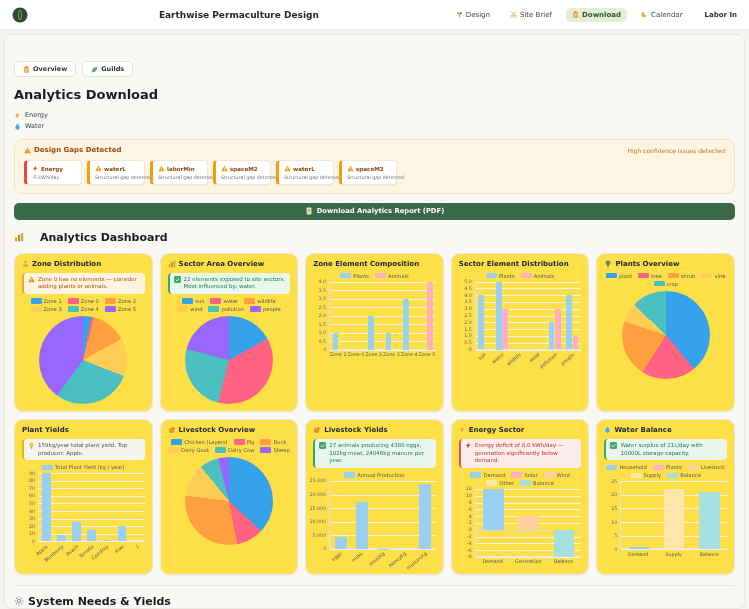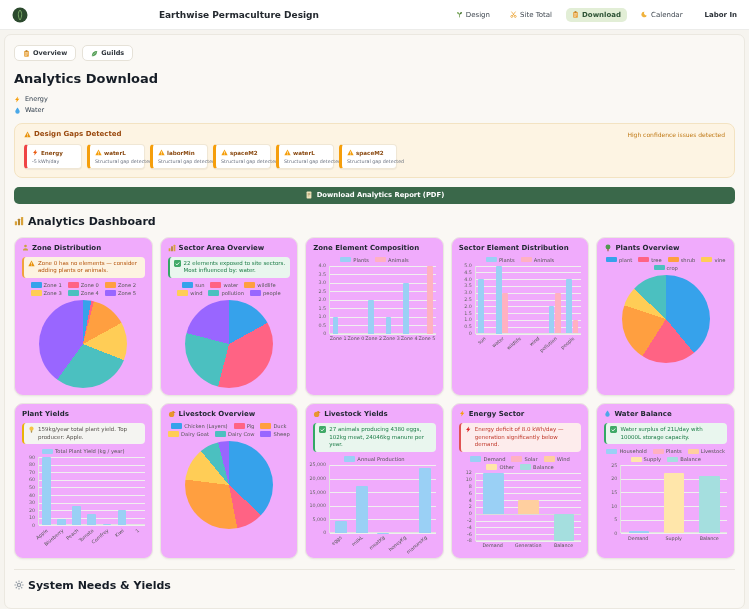--- a/index.html
+++ b/index.html
@@ -7,42 +7,42 @@
   body { font-family:"DejaVu Sans","Liberation Sans",sans-serif; background:#f6f4ef; color:#1f2937; }
   .ic { display:inline-flex; align-items:center; flex:none; }
   
   .hdr { display:flex; align-items:center; height:30px; background:#fff; border-bottom:1px solid #ececea; padding:0 12px; gap:8px; }
   .brand { flex:1; text-align:center; font-size:9px; font-weight:bold; color:#23282e; }
   .nav { display:flex; gap:8px; align-items:center; }
   .nav-item { display:flex; gap:3px; align-items:center; font-size:7px; color:#3f4750; padding:3px 6px; border-radius:5px; cursor:pointer; }
   .nav-item.active { background:#e2eed6; color:#2d5335; font-weight:bold; }
   .signin { font-size:7px; color:#2b3138; margin-left:8px; cursor:pointer; text-decoration:none; font-weight:600; }
   
-  .content { margin:4px 4px 0; border:1px solid #ebe8e0; border-radius:7px; background:#faf8f4; padding:6px 9px; height:575px; overflow:hidden; }
+  .content { margin:4px 4px 0; border:1px solid #ebe8e0; border-radius:7px; background:#faf8f4; padding:22px 9px; height:575px; overflow:hidden; }
   .tabs { display:flex; gap:6px; margin:4px 0 6px; }
   .tab { display:flex; align-items:center; gap:3px; background:#fff; border:1px solid #e6e2d8; border-radius:5px; padding:3px 8px; font-size:6.5px; color:#2f353c; font-weight:600; cursor:pointer; }
   .h1 { font-size:13px; font-weight:bold; color:#161d26; margin:10px 0 9px; }
   .sum-legend { display:flex; flex-direction:column; gap:3px; margin-bottom:9px; }
   .leg-row { display:flex; align-items:center; gap:4px; font-size:6.5px; color:#33404e; }
   
   .gaps { background:#fdf4e3; border:1px solid #f3e3c2; border-radius:8px; padding:6px 9px 8px; margin-bottom:9px; }
   .gaps-head { display:flex; justify-content:space-between; align-items:center; margin-bottom:6px; }
   .gaps-title { display:flex; gap:3px; align-items:center; font-size:7px; font-weight:bold; color:#9a4a0f; }
   .gaps-conf { font-size:6px; color:#c07a17; }
   .gaps-cards { display:flex; gap:5px; }
   .gap-card { background:#fff; border:1px solid #f0e7d5; border-left:3px solid #f59e0b; border-radius:4px; padding:4px 5px; width:58px; box-shadow:0 1px 1px rgba(0,0,0,.05); }
   .gap-card.critical { border-left-color:#ef4444; }
   .gap-name { display:flex; gap:2px; align-items:center; font-size:5.6px; font-weight:bold; color:#8a4a12; }
   .gap-detail { font-size:4.8px; color:#6b7280; margin-top:2.5px; white-space:nowrap; }
   
   .dl { display:flex; width:100%; height:17px; align-items:center; justify-content:center; gap:4px; background:#3a684a; border:none; border-radius:5px; color:#fff; font-size:6.8px; font-weight:bold; font-family:inherit; margin:1px 0 11px; cursor:pointer; }
-  .dash-head { display:flex; align-items:center; gap:4px; font-size:11px; font-weight:bold; color:#161d26; margin:2px 0 9px; }
+  .dash-head { display:flex; align-items:center; gap:16px; font-size:11px; font-weight:bold; color:#161d26; margin:2px 0 9px; }
   
   .grid { display:grid; grid-template-columns:repeat(5,1fr); gap:7px; }
-  .card { background:#f0abfc; border:1px solid #eae7e0; border-radius:9px; padding:6px 7px 7px; box-shadow:0 1px 2px rgba(0,0,0,.04); min-height:148px; }
+  .card { background:#fde047; border:1px solid #eae7e0; border-radius:9px; padding:6px 7px 7px; box-shadow:0 1px 2px rgba(0,0,0,.04); min-height:148px; }
   .card-head { display:flex; align-items:center; gap:3px; font-size:7px; font-weight:bold; color:#1f2630; margin-bottom:5px; }
   .note { display:flex; gap:3px; align-items:flex-start; border-radius:4px; padding:3px 4px; font-size:5.5px; line-height:1.4; margin-bottom:4px; border-left:2px solid transparent; }
   .note .ic { margin-top:0.5px; }
   .note-warning { background:#fdf3e1; color:#b45309; border-left-color:#f0a33c; }
   .note-success { background:#e9f6ee; color:#1c7c47; border-left-color:#34a865; }
   .note-error   { background:#fdecec; color:#c0392b; border-left-color:#e05252; }
   .note-info    { background:#f4f4f1; color:#57534e; border-left-color:#eab308; }
   .clegend { display:flex; flex-wrap:wrap; justify-content:center; column-gap:6px; row-gap:2px; margin-bottom:3px; font-size:5.2px; color:#555; }
   .clegend .it { display:flex; align-items:center; gap:2px; }
   .sw { width:11px; height:5.5px; border-radius:1px; display:inline-block; }
@@ -88,21 +88,21 @@
         <span>Design</span>
       </span>
       <span class="nav-item">
         <span class="ic">
           <svg width="7" height="7" viewBox="0 0 12 12" fill="none" stroke="#e8920c" stroke-width="1.1">
             <circle cx="3" cy="9.3" r="1.7"></circle>
             <circle cx="9" cy="9.3" r="1.7"></circle>
             <path d="M4.2 8.2 9.5 1M7.8 8.2 2.5 1"></path>
           </svg>
         </span>
-        <span>Site Total</span>
+        <span>Site Brief</span>
       </span>
       <span class="nav-item active">
         <span class="ic">
           <svg width="7" height="7" viewBox="0 0 12 12">
             <rect x="2" y="1.6" width="8" height="9.8" rx="1" fill="#e8a33d"></rect>
             <rect x="4.2" y="0.6" width="3.6" height="2" rx="0.6" fill="#a96f19"></rect>
             <rect x="3.6" y="4.4" width="4.8" height="0.9" fill="#fff"></rect>
             <rect x="3.6" y="6.4" width="4.8" height="0.9" fill="#fff"></rect>
             <rect x="3.6" y="8.4" width="3" height="0.9" fill="#fff"></rect>
           </svg>

